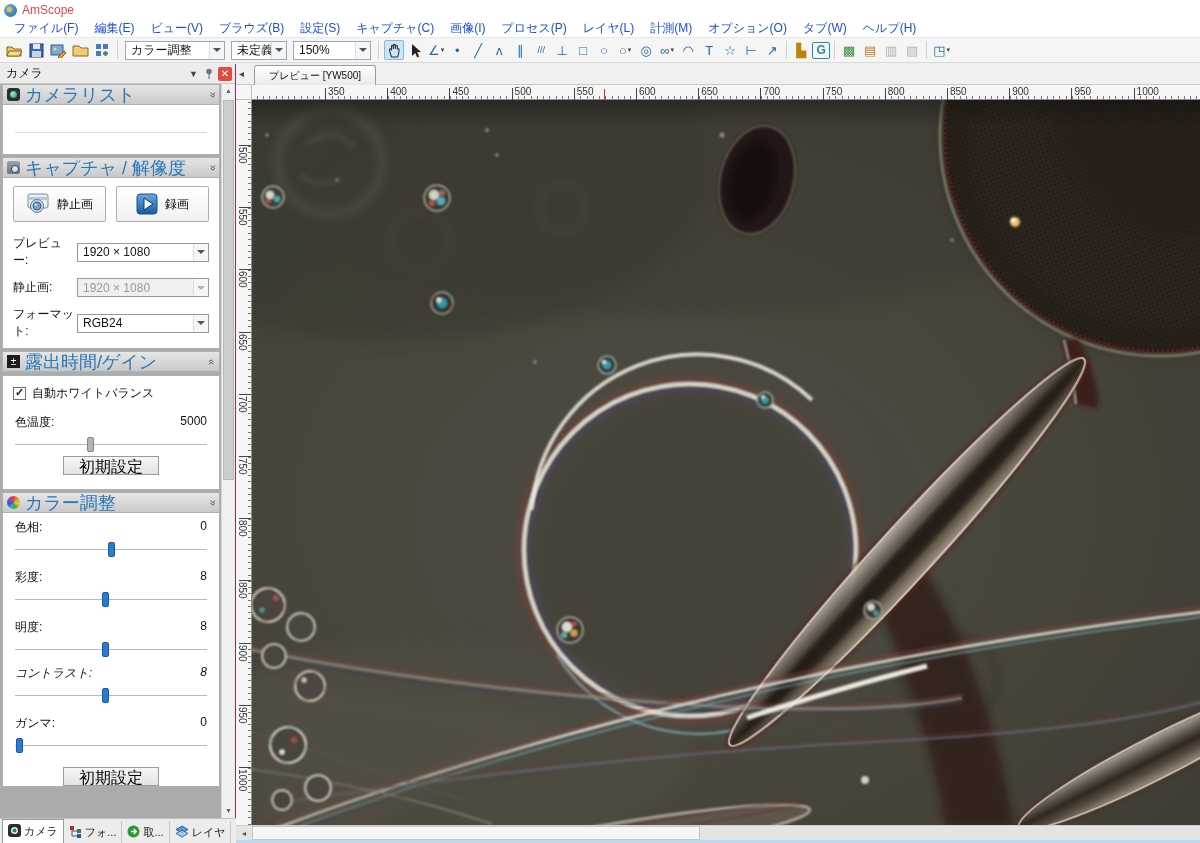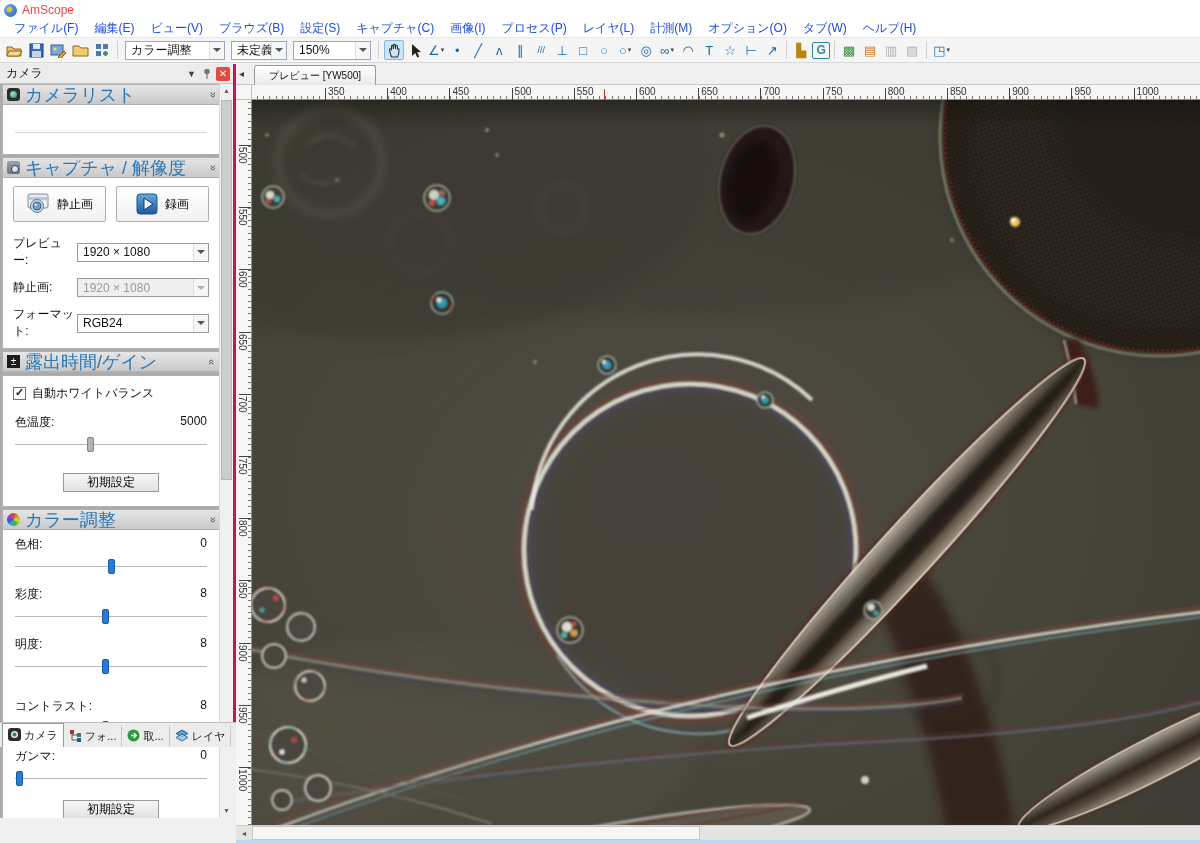--- a/index.html
+++ b/index.html
@@ -27,21 +27,21 @@
   .tool-btn { min-width:20px; height:20px; display:flex; align-items:center; justify-content:center; font-size:13px; color:#1a6aa8; border:1px solid transparent; border-radius:2px; padding:0 1px; }
   .tool-btn.active { background:#cde6f7; border-color:#88b8e0; }
   .tool-btn .caret { font-size:7px; color:#444; margin-left:1px; }
   .tool-btn.disabled { color:#b0b0b0 !important; }
   .tool-btn.boxed { border:1px solid #2a8a9a; color:#2a8a9a; font-weight:bold; width:18px; min-width:18px; height:17px; font-size:12px; }
 
   
   #main { position:absolute; top:64px; left:0; width:1200px; height:779px; display:flex; }
 
   
-  #sidebar { position:relative; width:236px; height:683px; background:#ababab; border-right:3px solid #be185d; }
+  #sidebar { position:relative; width:236px; height:779px; background:#ababab; border-right:1px solid #be185d; }
   .sb-header { height:20px; background:#ececec; display:flex; align-items:center; padding:0 3px 0 6px; border-bottom:1px solid #c8c8c8; }
   .sb-header .sb-title { flex:1; font-size:12px; }
   .sb-win-btn { width:15px; height:15px; display:flex; align-items:center; justify-content:center; color:#444; font-size:9px; }
   .sb-close { width:14px; height:14px; background:#e14b42; border-radius:2px; color:#fff; font-size:10px; line-height:13px; text-align:center; margin-left:2px; }
   .sb-body { position:absolute; top:20px; left:0; width:222px; height:734px; overflow:hidden; background:#ababab; }
   .panel { margin:0 1px 2px 2px; width:218px; background:#fff; border:1px solid #b0b0b0; }
   .panel-h { height:20px; background:linear-gradient(#e6e6e6,#c9c9c9); border-bottom:1px solid #b0b0b0; display:flex; align-items:center; padding:0 4px; gap:5px; }
   .panel-h .p-title { flex:1; color:#2878b8; font-size:18px; }
   .chev { color:#555; font-size:11px; display:inline-block; transform:rotate(-90deg); }
   .chev.down { transform:rotate(90deg); }
@@ -65,21 +65,21 @@
   .dd.disabled .dd-arrow::after { border-top-color:#b0b0b0; }
   .pad-b { height:8px; }
   .cb-row { display:flex; align-items:center; gap:6px; margin:9px 10px 0; }
   .checkbox { width:13px; height:13px; border:1px solid #707070; background:#fff; position:relative; }
   .checkbox.checked::after { content:"✓"; position:absolute; left:1px; top:-2px; font-size:11px; font-weight:bold; color:#222; }
   .val-row { display:flex; justify-content:space-between; margin:12px 12px 0; font-size:12px; }
   .slider { position:relative; height:15px; margin:6px 12px 0; }
   .slider .track { position:absolute; left:0; right:0; top:7px; height:2px; background:#b8b8b8; border-bottom:1px solid #fff; }
   .slider .thumb { position:absolute; top:0; width:7px; height:15px; border-radius:2px; background:#2b7bd4; border:1px solid #1a5a9e; margin-left:-3px; }
   .slider .thumb.gray { background:#b2b2b8; border-color:#84848a; }
-  .panel-btn { display:block; margin:21px auto 0; width:96px; height:19px; border:1px solid #9a9a9a; background:linear-gradient(#f6f6f6,#e3e3e3); font-size:12px; font-family:Liberation Mono, monospace; }
+  .panel-btn { display:block; margin:4px auto 0; width:96px; height:19px; border:1px solid #9a9a9a; background:linear-gradient(#f6f6f6,#e3e3e3); font-size:16px; font-family:Liberation Mono, monospace; }
 
   .sb-vscroll { position:absolute; top:20px; right:0; width:14px; height:734px; background:#f0f0f0; border-left:1px solid #d8d8d8; }
   .sb-vscroll .arr { position:absolute; left:0; width:13px; height:14px; color:#606060; font-size:7px; text-align:center; line-height:14px; }
   .sb-vscroll .thumb { position:absolute; left:1px; top:16px; width:11px; height:380px; background:#cdcdcd; border:1px solid #b8b8b8; }
   .sb-tabs { position:absolute; bottom:0; left:0; width:236px; height:25px; background:#ececec; border-top:1px solid #c0c0c0; display:flex; align-items:flex-end; padding-left:2px; }
   .sb-tab { height:22px; display:flex; align-items:center; gap:3px; padding:0 5px; font-size:11px; border-right:1px solid #c8c8c8; color:#222; white-space:nowrap; }
   .sb-tab.active { background:#fff; border:1px solid #9a9a9a; border-bottom:none; height:24px; }
 
   
   #preview { position:relative; width:964px; height:779px; background:#f0f0f0; }
@@ -359,21 +359,21 @@
                   <div class="thumb" style="left:47%"></div>
                 </div>
                 <div class="val-row" style="margin-top: 12px;">
                   <span>明度:</span>
                   <span>8</span>
                 </div>
                 <div class="slider">
                   <div class="track"></div>
                   <div class="thumb" style="left:47%"></div>
                 </div>
-                <div class="val-row" style="margin-top: 24px;">
+                <div class="val-row" style="margin-top: 8px; font-style: italic;">
                   <span>コントラスト:</span>
                   <span>8</span>
                 </div>
                 <div class="slider">
                   <div class="track"></div>
                   <div class="thumb" style="left:47%"></div>
                 </div>
                 <div class="val-row" style="margin-top: 12px;">
                   <span>ガンマ:</span>
                   <span>0</span>

